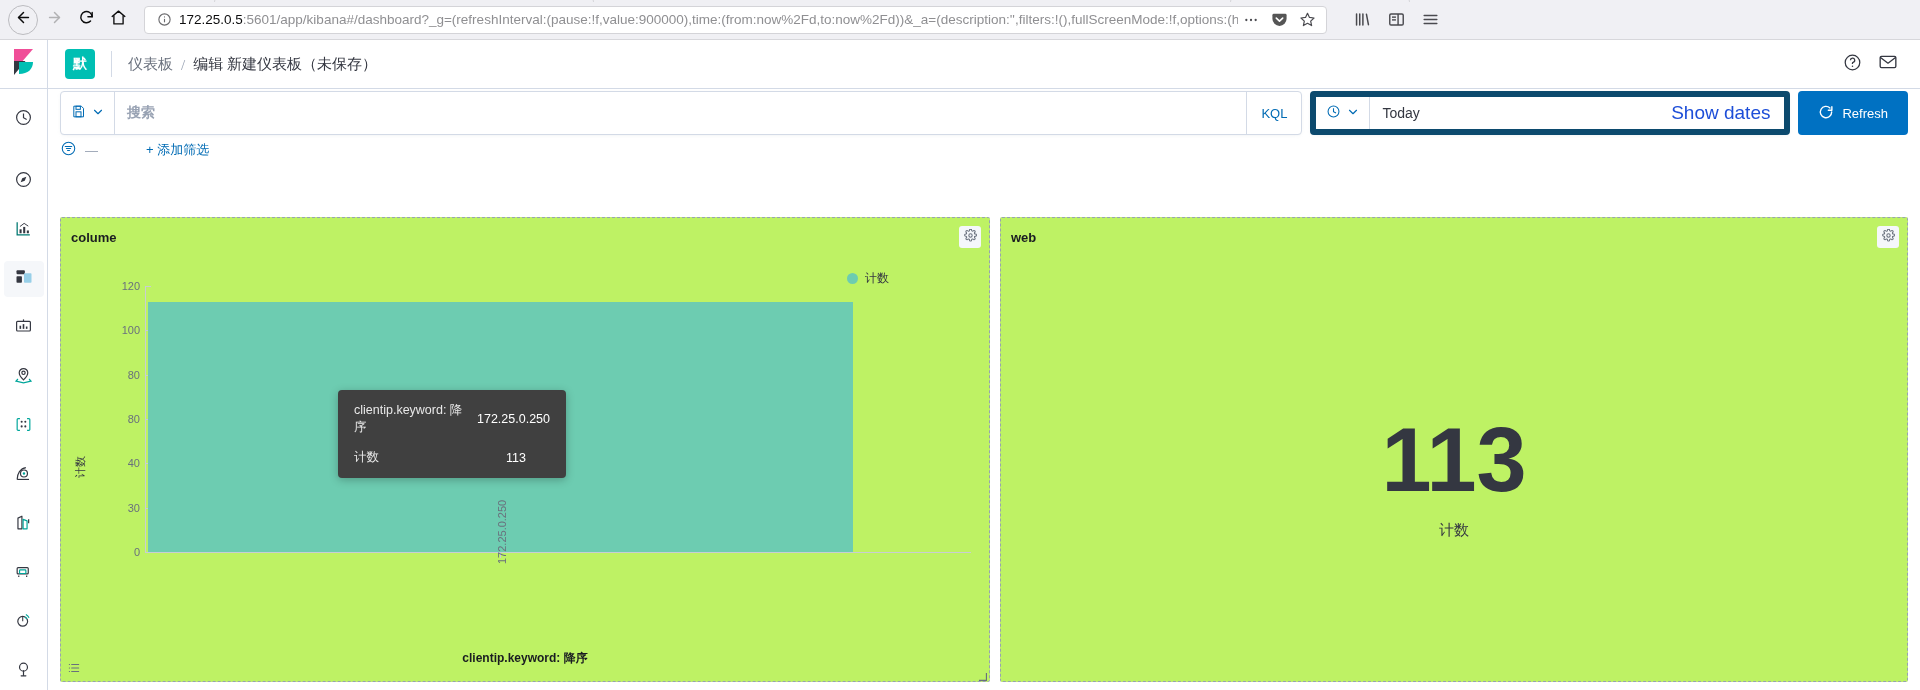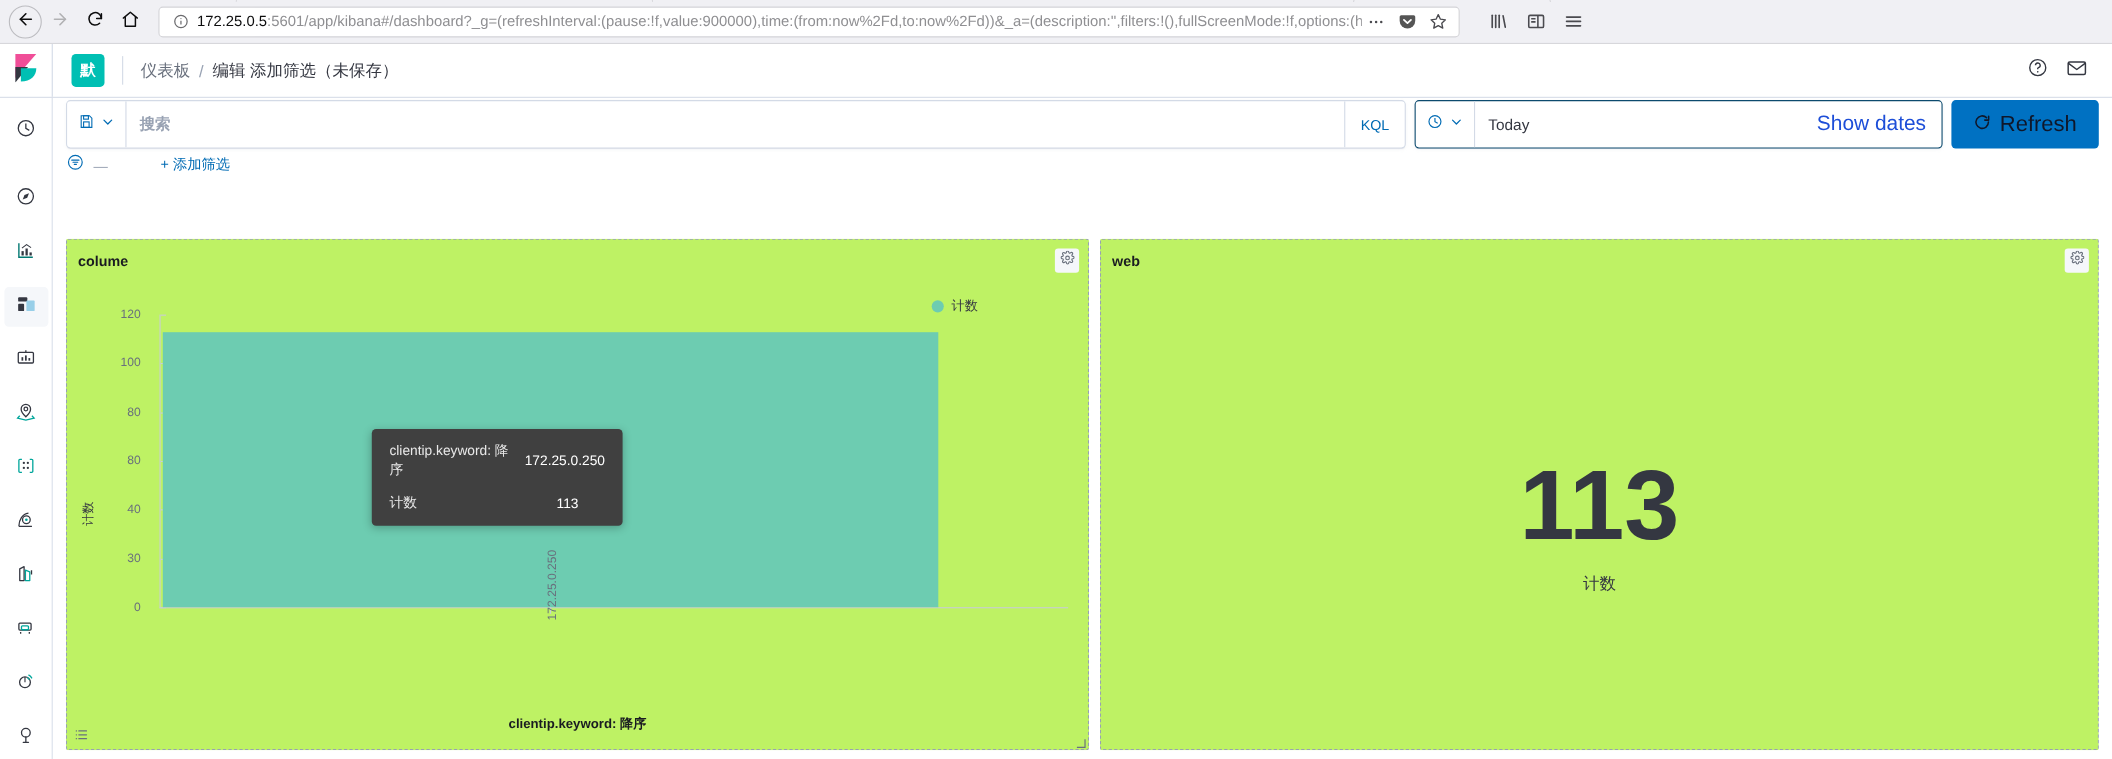--- a/index.html
+++ b/index.html
@@ -58,21 +58,21 @@
     width: 48px; height: 48px; display: flex; align-items: center;
     justify-content: center; border-right: 1px solid #d3dae6;
   }
   .kbn-space-badge {
     width: 30px; height: 30px; border-radius: 4px; background: #00bfb3;
     color: #fff; font-size: 14px; font-weight: bold;
     display: flex; align-items: center; justify-content: center;
     margin-left: 17px;
   }
   .hdr-divider { width: 1px; height: 26px; background: #d3dae6; margin: 0 16px; }
-  .breadcrumbs { display: flex; align-items: flex-end; font-size: 15px; }
+  .breadcrumbs { display: flex; align-items: flex-end; font-size: 15px; font-family: Liberation Serif, serif; }
   .bc-item { color: #69707d; }
   .bc-item.current { color: #343741; }
   .bc-sep { color: #98a2b3; margin: 0 8px; }
   .hdr-spacer { flex: 1; }
   .hdr-icon { width: 36px; height: 36px; display: flex; align-items: center; justify-content: center; color: #343741; }
 
   
   #nav-rail {
     position: absolute; left: 0; top: 89px; bottom: 0; width: 48px;
     background: #fff; border-right: 1px solid #d3dae6;
@@ -119,34 +119,34 @@
   .q-input {
     flex: 1; display: flex; align-items: center; padding: 0 12px;
     font-size: 14px; color: #98a2b3; min-width: 0; font-weight: bold;
   }
   .q-kql {
     display: flex; align-items: center; padding: 0 14px; font-size: 13px;
     color: #006bb4; border-left: 1px solid #d3dae6; flex: 0 0 auto;
   }
   .date-wrap {
     width: 480px; display: flex; align-items: stretch; background: #fff;
-    border: 1px solid #0c4a6e; border-radius: 4px; overflow: hidden;
+    border: 6px solid #0c4a6e; border-radius: 4px; overflow: hidden;
     box-shadow: 0 1px 1px -1px rgba(152,162,179,.2), 0 1px 5px -2px rgba(152,162,179,.2);
     flex: 0 0 auto;
   }
   .date-prefix {
     display: flex; align-items: center; gap: 6px; padding: 0 10px;
     border-right: 1px solid #d3dae6; color: #006bb4; flex: 0 0 auto;
   }
   .date-value { flex: 1; display: flex; align-items: center; padding: 0 12px; font-size: 14px; color: #343741; }
   .show-dates { display: flex; align-items: center; padding: 0 14px; font-size: 19px; color: #1d4ed8; }
   .refresh-btn {
-    flex: 0 0 auto; background: #0071c2; color: #0f172a; border-radius: 4px;
+    flex: 0 0 auto; background: #0071c2; color: #ffffff; border-radius: 4px;
     display: flex; align-items: center; gap: 8px; padding: 0 20px;
-    font-size: 20px; font-weight: 500;
+    font-size: 13px; font-weight: 500;
   }
 
   #filterbar { display: flex; align-items: center; gap: 8px; padding: 6px 12px 8px 12px; height: 32px; }
   .filter-icon-btn { color: #006bb4; display: flex; align-items: center; }
   .filter-dash { color: #98a2b3; font-size: 13px; }
   .add-filter { font-size: 13px; color: #006bb4; margin-left: 40px; }
 
   #panels {
     position: absolute; left: 0; right: 0; top: 128px; bottom: 0;
     padding: 0 12px 8px 12px; display: flex; gap: 10px;
@@ -178,21 +178,21 @@
   
   .chart-area { position: absolute; inset: 0; }
   .legend { position: absolute; right: 100px; top: 18px; display: flex; align-items: center; gap: 7px; }
   .legend-dot { width: 11px; height: 11px; border-radius: 50%; background: #6dccb1; }
   .legend-label { font-size: 12px; color: #343741; }
   .y-axis-title {
     position: absolute; left: 8px; top: 50%; transform: translateY(-50%) rotate(-90deg);
     font-size: 11px; color: #343741; white-space: nowrap;
   }
   .y-tick {
-    position: absolute; right: 100%; margin-right: 18px; font-size: 11px;
+    position: absolute; right: 100%; margin-right: 6px; font-size: 11px;
     color: #69707d; white-space: nowrap; transform: translateY(-50%);
   }
   .y-tickmark {
     position: absolute; left: 100%; width: 5px; height: 1px; background: #c9cdd4;
     top: 50%;
   }
   .plot {
     position: absolute; left: 84px; right: 18px; top: 34px; bottom: 128px;
     border-left: 1px solid #c9cdd4; border-bottom: 1px solid #c9cdd4;
   }
@@ -333,21 +333,21 @@
         <path d="M1 12 L12.5 12 L1 26 Z" fill="#343741"></path>
         <path d="M6 13 L20 13 C20 20 15 25 6 25 Z" fill="#00bfb3"></path>
       </svg>
     </span>
   </div>
   <div class="kbn-space-badge">默</div>
   <div class="hdr-divider"></div>
   <div class="breadcrumbs">
     <span class="bc-item">仪表板</span>
     <span class="bc-sep">/</span>
-    <span class="bc-item current">编辑 添加筛选（未保存）</span>
+    <span class="bc-item current">编辑 新建仪表板（未保存）</span>
   </div>
   <div class="hdr-spacer"></div>
   <div class="hdr-icon">
     <span>
       <svg width="19" height="19" viewBox="0 0 24 24" fill="none" stroke="currentColor" stroke-width="1.6">
           <circle cx="12" cy="12" r="9.2"></circle>
           <path d="M9.4 9.3a2.7 2.7 0 1 1 3.4 2.6c-.6.2-.9.7-.9 1.4v.5"></path>
           <circle cx="12" cy="16.8" r="0.95" fill="currentColor" stroke="none"></circle>
         </svg>
     </span>

